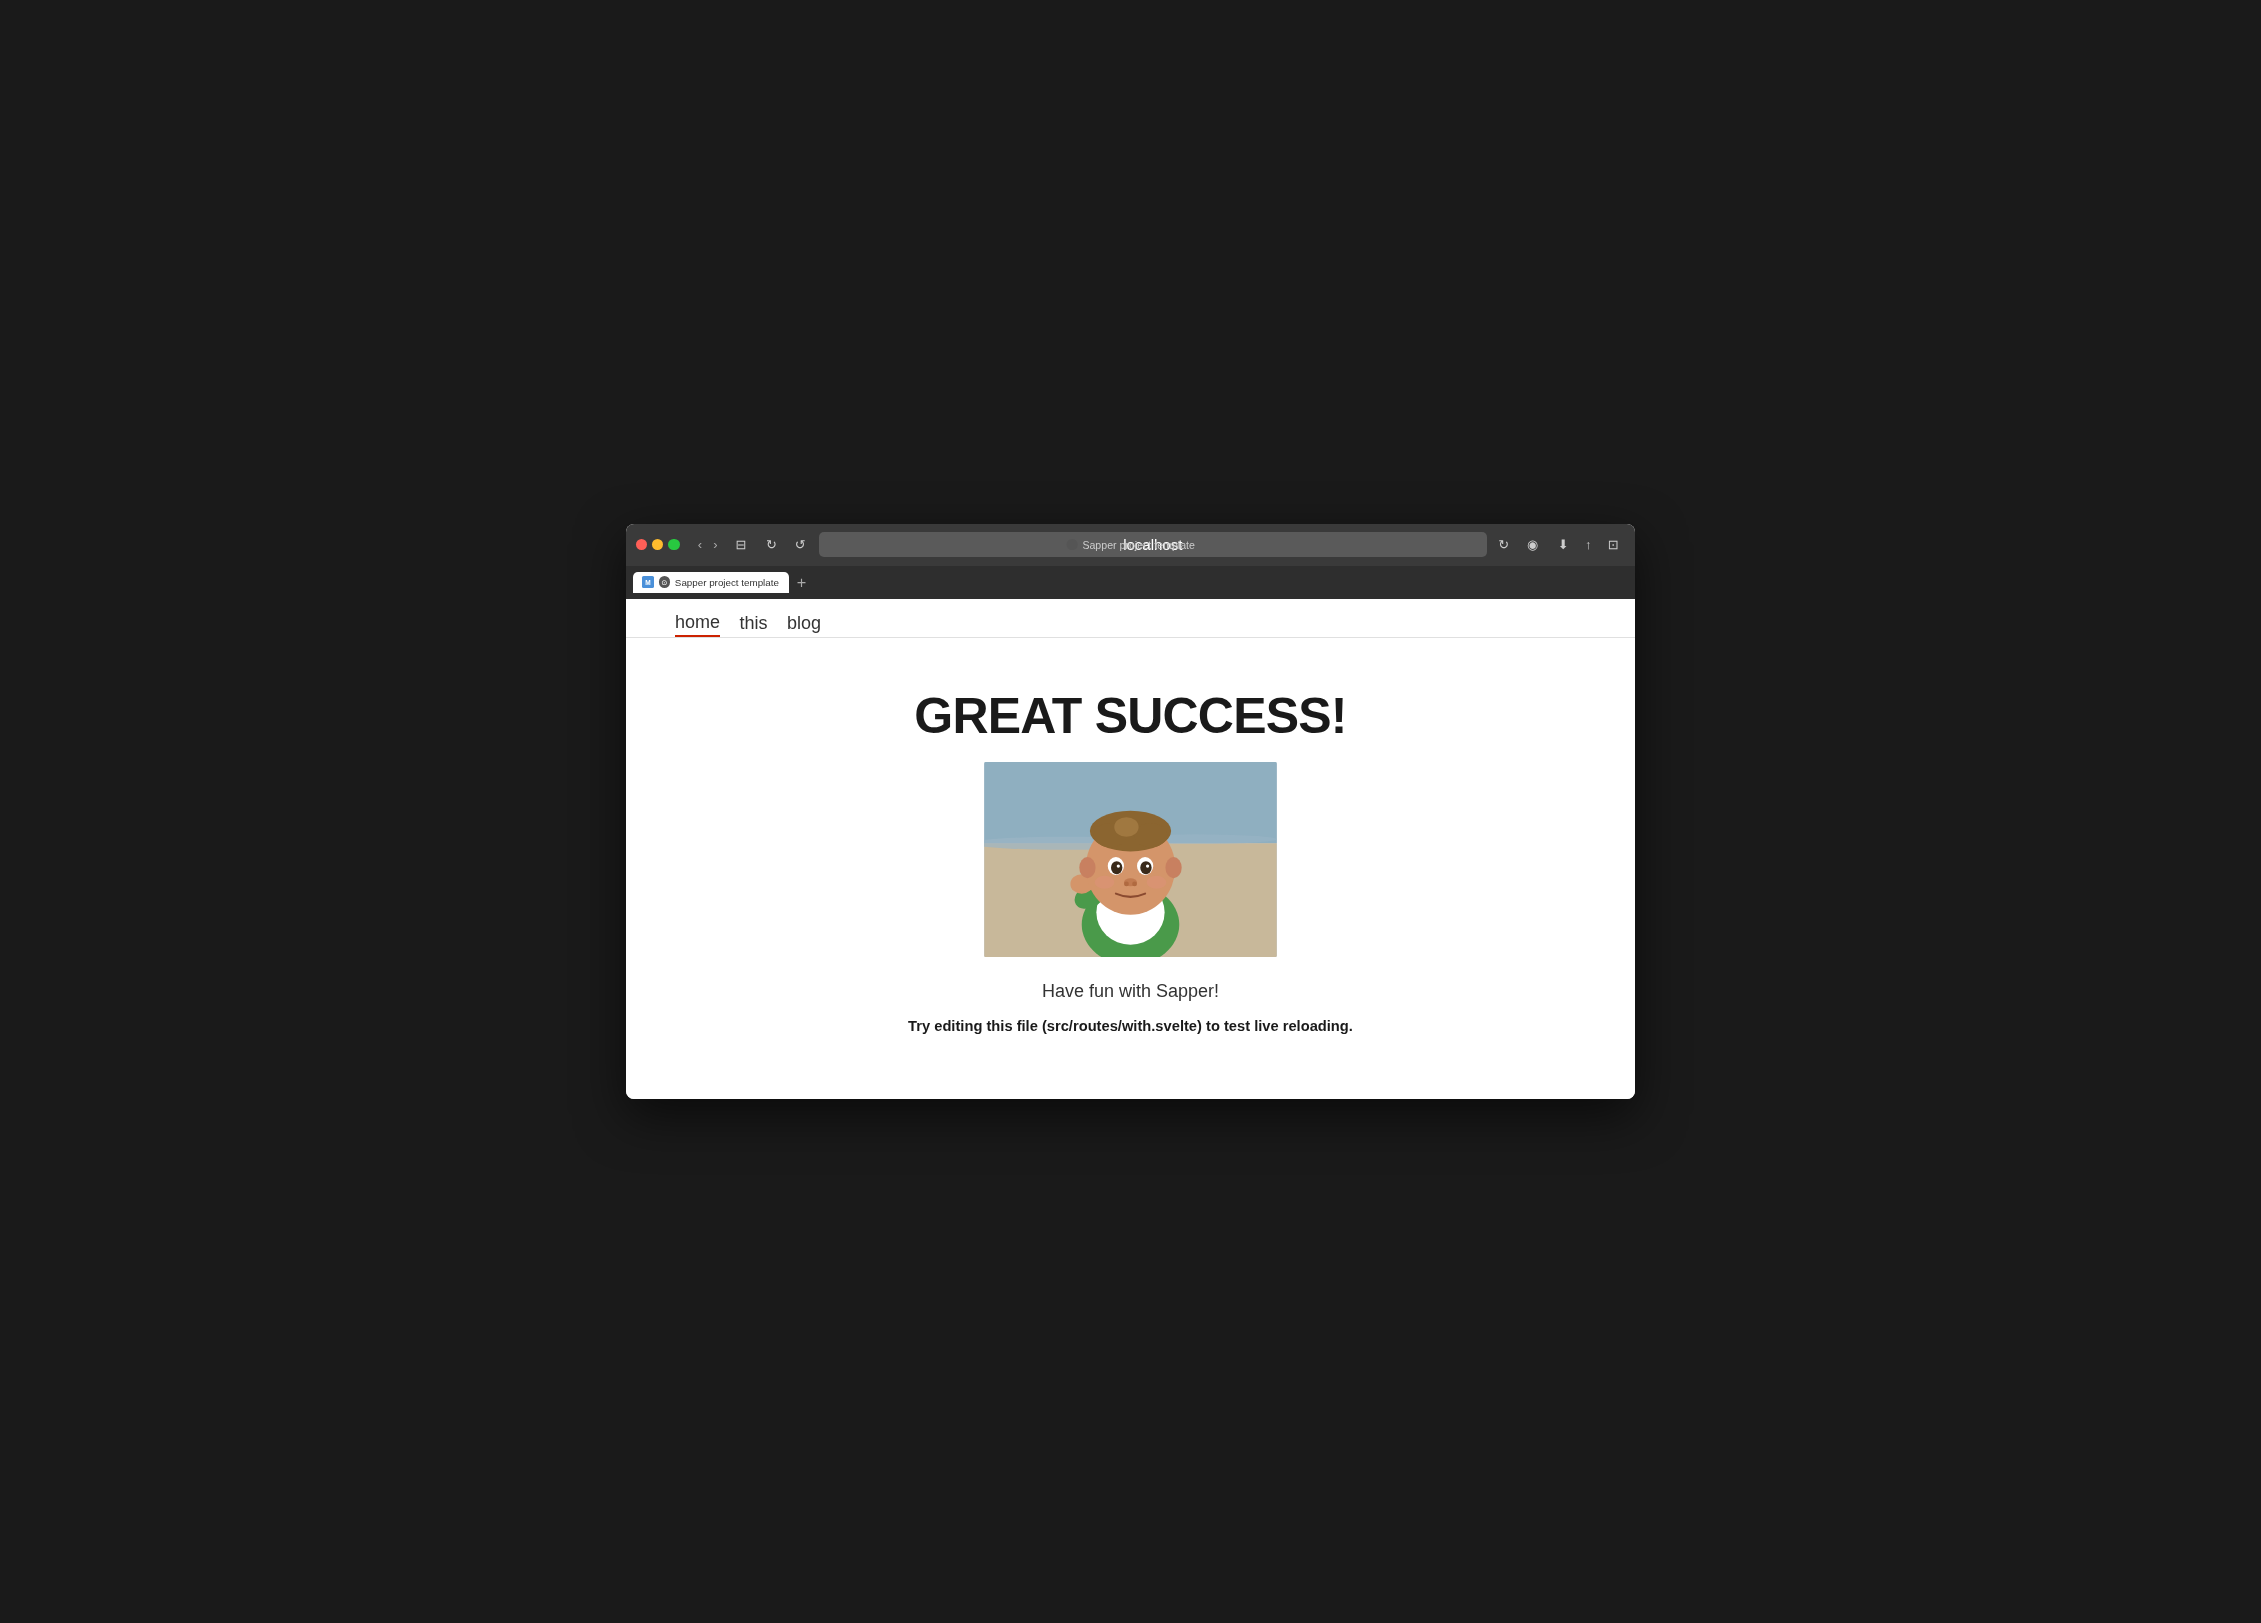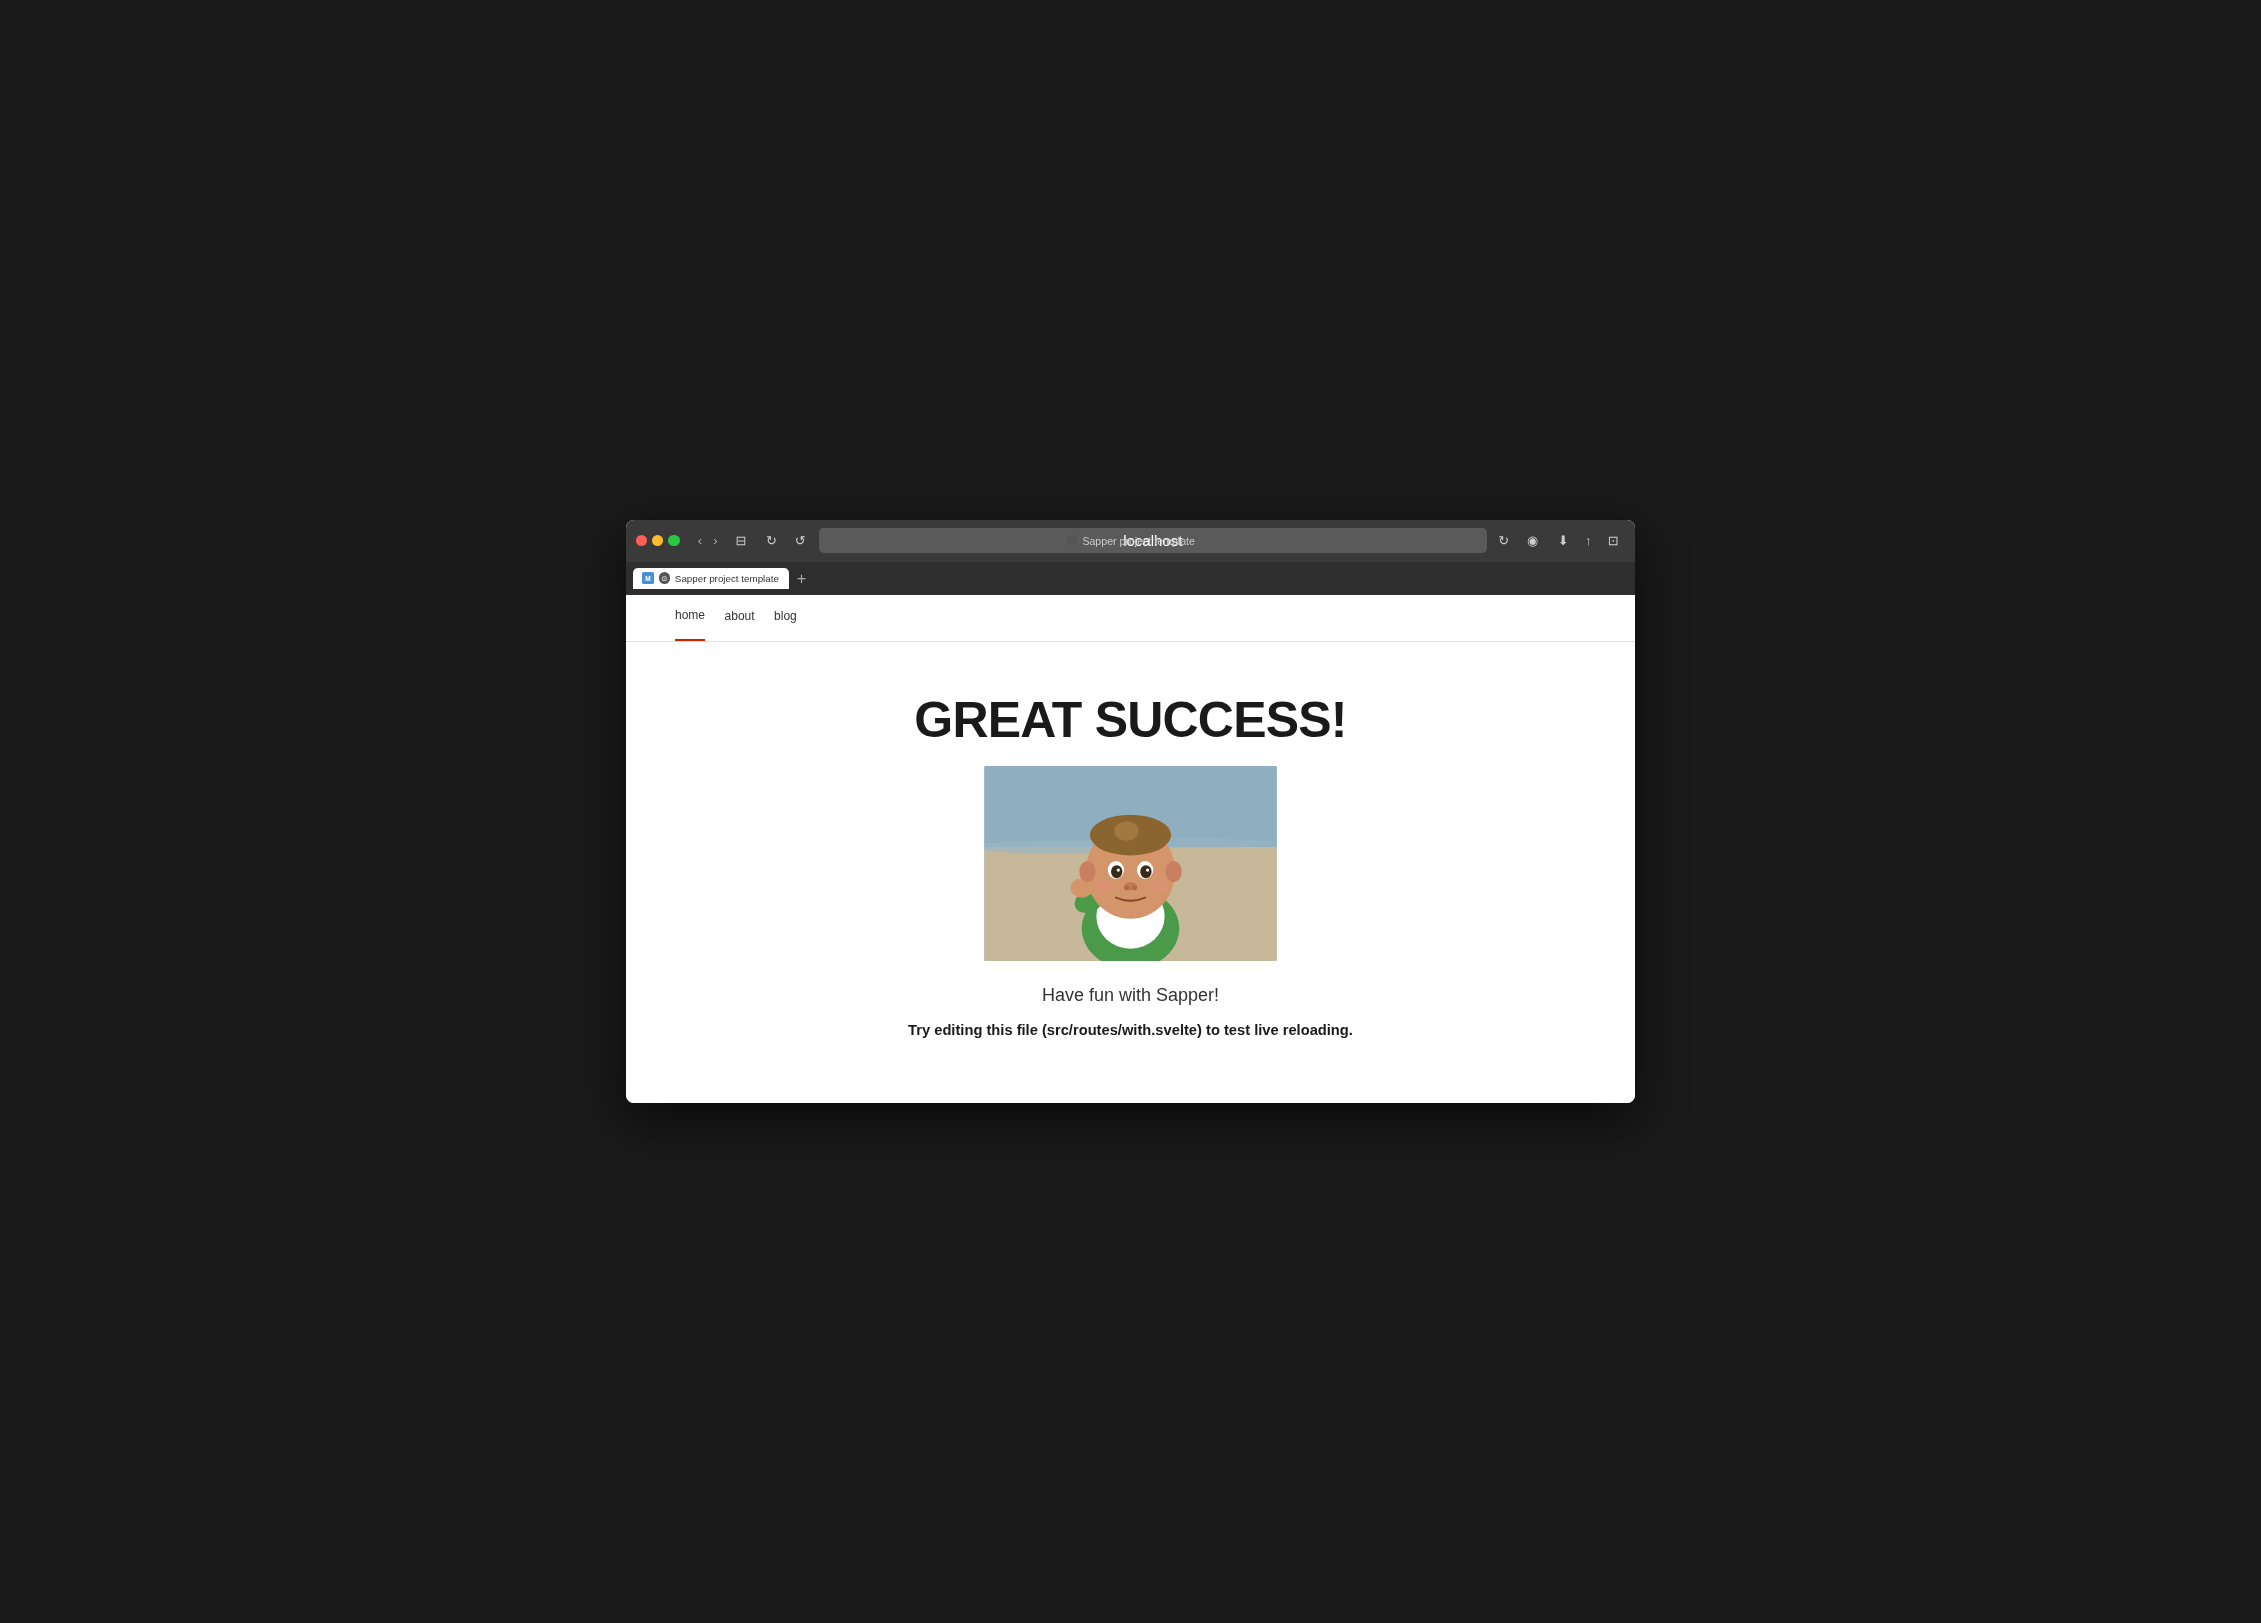--- a/index.html
+++ b/index.html
@@ -178,22 +178,22 @@
       padding: 13px 49px 0;
       display: flex;
       gap: 19.5px;
       align-items: center;
       border-bottom: 0.8px solid #e0e0e0;
     }
 
     .site-nav a {
       text-decoration: none;
       color: #333;
-      font-size: 12px;
-      padding-bottom: 17px;
+      font-size: 18px;
+      padding-bottom: 2px;
       display: inline-block;
     }
 
     .site-nav a.active {
       border-bottom: 2.4px solid #cc2200;
       color: #333;
     }
 
     .main-content {
       padding: 49px 16.3px 65px;
@@ -296,21 +296,21 @@
       <div class="tab-icon-circle">⊙</div>
       <span>Sapper project template</span>
     </div>
     <button class="plus-btn">+</button>
   </div>
 
   <div class="webpage">
 
     <nav class="site-nav">
       <a href="#" class="active">home</a>
-      <a href="#">about</a>
+      <a href="#">this</a>
       <a href="#">blog</a>
     </nav>
 
     <div class="main-content">
       <h1 class="main-heading">GREAT SUCCESS!</h1>
 
       <div class="success-image">
         <svg viewBox="0 0 360 240" xmlns="http://www.w3.org/2000/svg">
 
           <rect width="360" height="240" fill="#b8c9d4"></rect>

